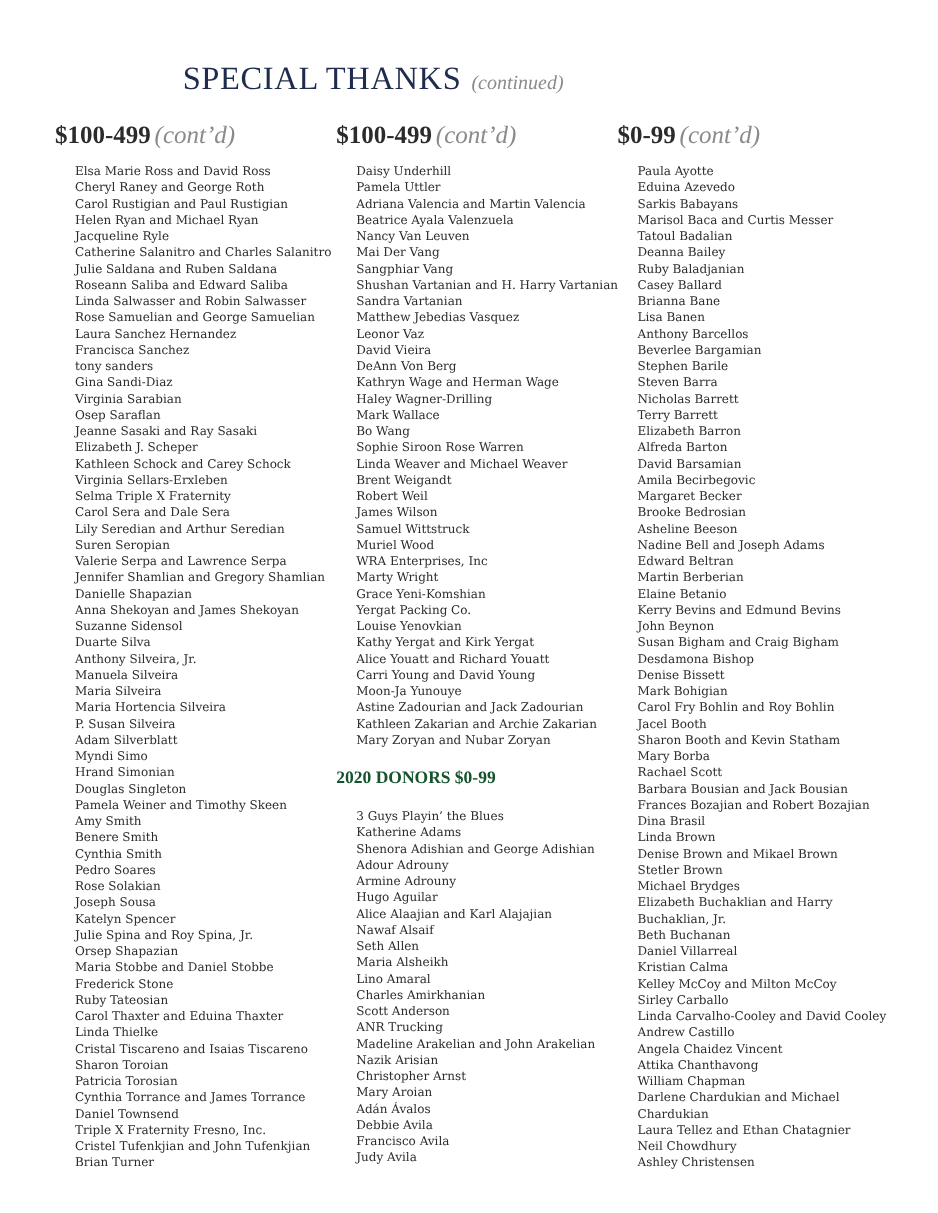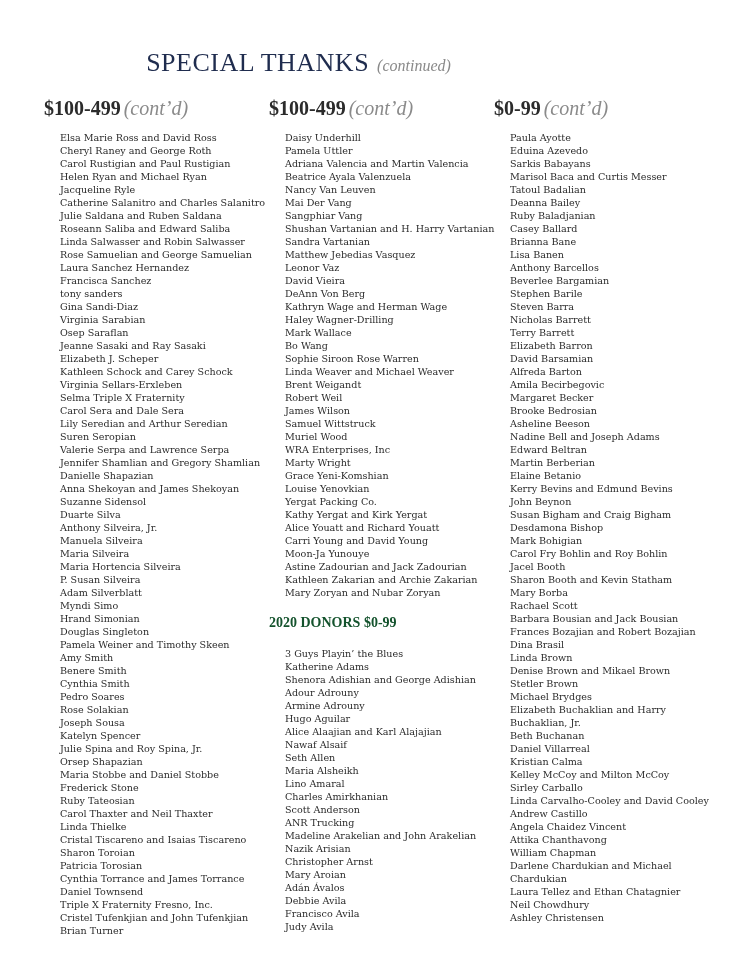--- a/index.html
+++ b/index.html
@@ -79,21 +79,21 @@
       <li>Cynthia Smith</li>
       <li>Pedro Soares</li>
       <li>Rose Solakian</li>
       <li>Joseph Sousa</li>
       <li>Katelyn Spencer</li>
       <li>Julie Spina and Roy Spina, Jr.</li>
       <li>Orsep Shapazian</li>
       <li>Maria Stobbe and Daniel Stobbe</li>
       <li>Frederick Stone</li>
       <li>Ruby Tateosian</li>
-      <li>Carol Thaxter and Neil Thaxter</li>
+      <li>Carol Thaxter and Eduina Thaxter</li>
       <li>Linda Thielke</li>
       <li>Cristal Tiscareno and Isaias Tiscareno</li>
       <li>Sharon Toroian</li>
       <li>Patricia Torosian</li>
       <li>Cynthia Torrance and James Torrance</li>
       <li>Daniel Townsend</li>
       <li>Triple X Fraternity Fresno, Inc.</li>
       <li>Cristel Tufenkjian and John Tufenkjian</li>
       <li>Brian Turner</li>
     </ul>
@@ -124,22 +124,22 @@
       <li>Sophie Siroon Rose Warren</li>
       <li>Linda Weaver and Michael Weaver</li>
       <li>Brent Weigandt</li>
       <li>Robert Weil</li>
       <li>James Wilson</li>
       <li>Samuel Wittstruck</li>
       <li>Muriel Wood</li>
       <li>WRA Enterprises, Inc</li>
       <li>Marty Wright</li>
       <li>Grace Yeni-Komshian</li>
+      <li>Yergat Packing Co.</li>
       <li>Louise Yenovkian</li>
-      <li>Yergat Packing Co.</li>
       <li>Kathy Yergat and Kirk Yergat</li>
       <li>Alice Youatt and Richard Youatt</li>
       <li>Carri Young and David Young</li>
       <li>Moon-Ja Yunouye</li>
       <li>Astine Zadourian and Jack Zadourian</li>
       <li>Kathleen Zakarian and Archie Zakarian</li>
       <li>Mary Zoryan and Nubar Zoryan</li>
     </ul>
   <div class="heading2">2020 DONORS $0-99</div>
   <ul class="names">
@@ -183,34 +183,35 @@
       <li>Casey Ballard</li>
       <li>Brianna Bane</li>
       <li>Lisa Banen</li>
       <li>Anthony Barcellos</li>
       <li>Beverlee Bargamian</li>
       <li>Stephen Barile</li>
       <li>Steven Barra</li>
       <li>Nicholas Barrett</li>
       <li>Terry Barrett</li>
       <li>Elizabeth Barron</li>
+      <li>Alfreda Barton</li>
       <li>David Barsamian</li>
-      <li>Alfreda Barton</li>
       <li>Amila Becirbegovic</li>
       <li>Margaret Becker</li>
       <li>Brooke Bedrosian</li>
       <li>Asheline Beeson</li>
       <li>Nadine Bell and Joseph Adams</li>
       <li>Edward Beltran</li>
       <li>Martin Berberian</li>
       <li>Elaine Betanio</li>
       <li>Kerry Bevins and Edmund Bevins</li>
       <li>John Beynon</li>
       <li>Susan Bigham and Craig Bigham</li>
       <li>Desdamona Bishop</li>
+      <li>Denise Bissett</li>
       <li>Mark Bohigian</li>
       <li>Carol Fry Bohlin and Roy Bohlin</li>
       <li>Jacel Booth</li>
       <li>Sharon Booth and Kevin Statham</li>
       <li>Mary Borba</li>
       <li>Rachael Scott</li>
       <li>Barbara Bousian and Jack Bousian</li>
       <li>Frances Bozajian and Robert Bozajian</li>
       <li>Dina Brasil</li>
       <li>Linda Brown</li>

